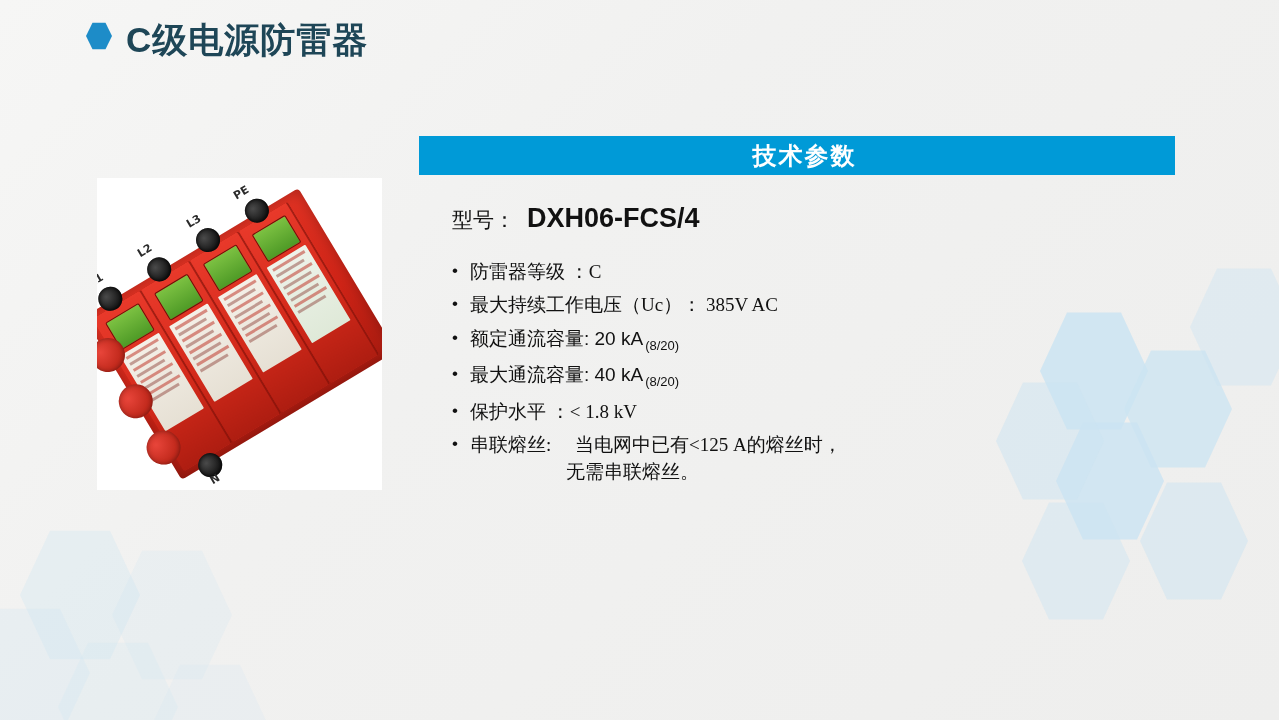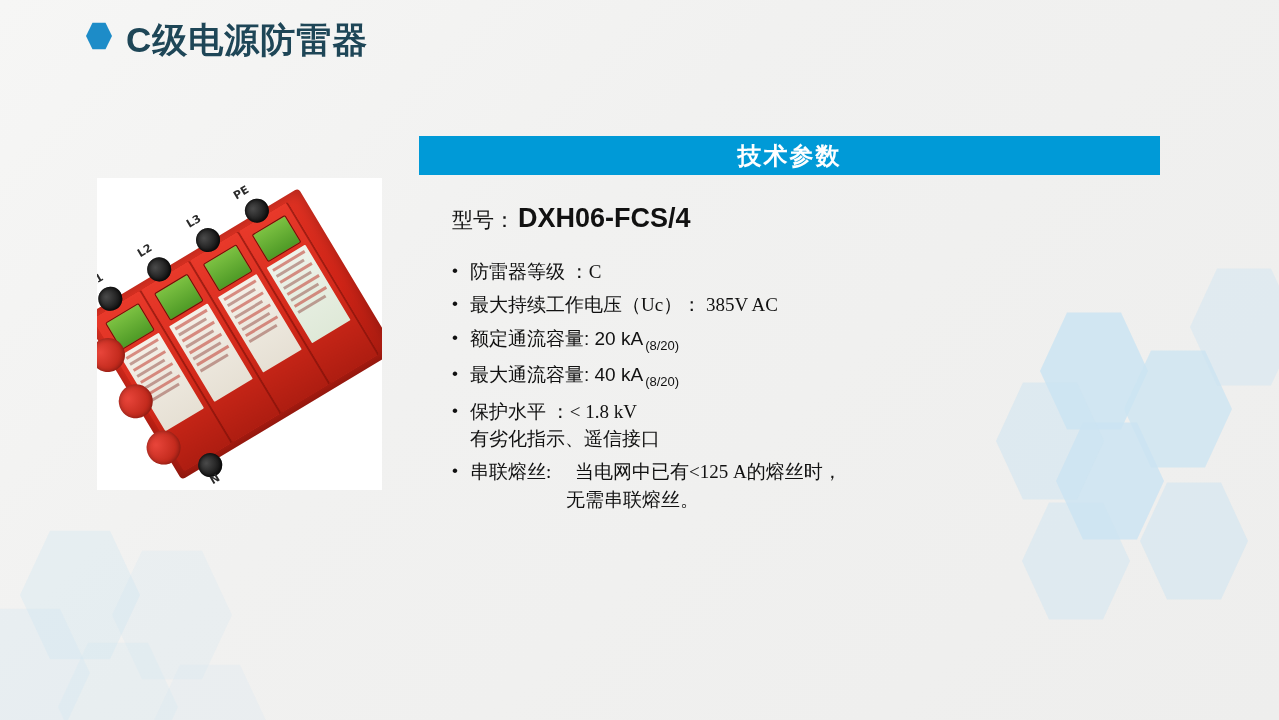--- a/index.html
+++ b/index.html
@@ -158,33 +158,34 @@
     width: 741px;
     height: 39px;
     background: #009ad7;
     color: #ffffff;
     font-size: 24px;
     font-weight: bold;
     display: flex;
     align-items: center;
     justify-content: center;
     letter-spacing: 2px;
+    padding-left: 15px;
   }
 
   #model-line {
     position: absolute;
     left: 452px;
     top: 203px;
     display: flex;
     align-items: baseline;
     color: #111111;
     white-space: nowrap;
   }
   #model-label { font-size: 21px; font-family: Liberation Mono, monospace; }
-  #model-value { font-size: 27px; font-weight: bold; margin-left: 3px; }
+  #model-value { font-size: 27px; font-weight: bold; margin-left: 12px; }
 
   #spec-list {
     position: absolute;
     left: 452px;
     top: 258px;
     width: 700px;
     color: #111111;
     font-size: 19px;
     line-height: 1.44;
   }
@@ -380,21 +381,20 @@
       <span class="spec-bullet">•</span>
       <span class="spec-body">
         <span>最大通流容量: 40 kA</span><span class="spec-sub">(8/20)</span>
       </span>
     </div>
 
     <div class="spec-item">
       <span class="spec-bullet">•</span>
       <span class="spec-body">
         <span class="spec-main">保护水平 ：&lt; 1.8 kV</span>
-        <span class="spec-extra">有劣化指示、遥信接口</span>
       </span>
     </div>
 
     <div class="spec-item">
       <span class="spec-bullet">•</span>
       <span class="spec-body">
         <span class="spec-main">串联熔丝:　 当电网中已有&lt;125 A的熔丝时，</span>
         <span class="spec-extra indent">无需串联熔丝。</span>
       </span>
     </div>

